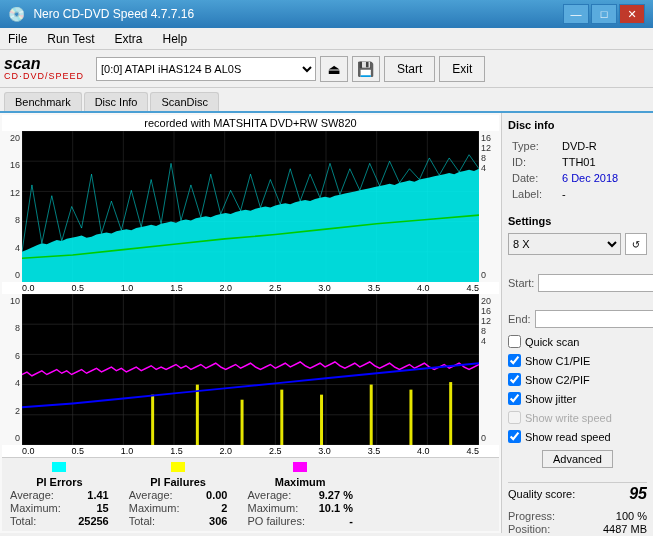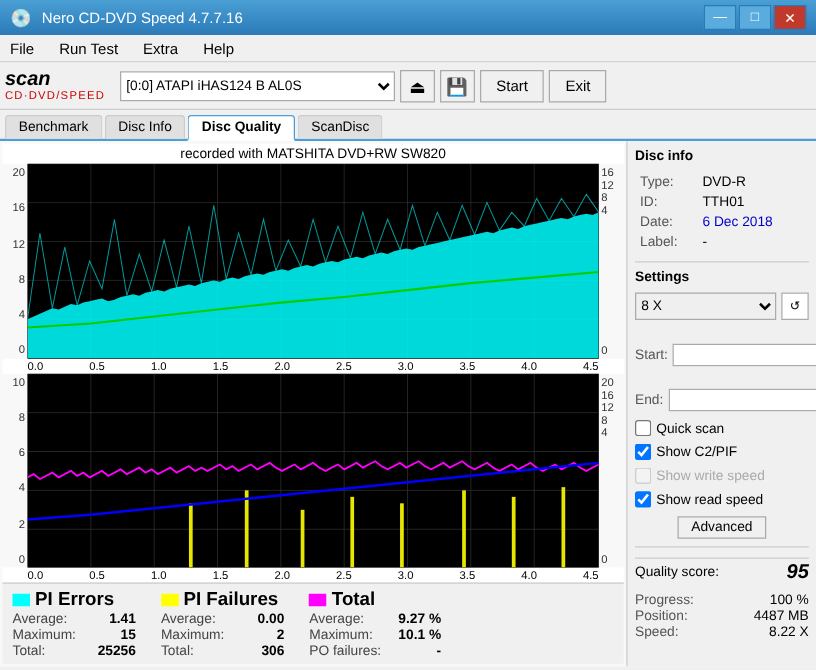--- a/index.html
+++ b/index.html
@@ -182,21 +182,21 @@
     .stats-area {
       background: #f0f0f0;
       border-top: 1px solid #ccc;
       padding: 4px 8px;
       display: flex;
       gap: 20px;
       align-items: flex-start;
     }
     
     .stat-group { display: flex; flex-direction: column; gap: 1px; min-width: 80px; }
-    .stat-header { display: flex; align-items: center; gap: 4px; font-size: 15px; font-weight: bold; }
+    .stat-header { display: flex; align-items: center; gap: 4px; font-size: 11px; font-weight: bold; flex-direction: column; }
     .stat-color-box { width: 14px; height: 10px; }
     .stat-row { display: flex; justify-content: space-between; gap: 8px; font-size: 11px; }
     .stat-label { color: #444; }
     .stat-value { font-weight: bold; min-width: 40px; text-align: right; }
     
     
     .right-panel {
       width: 152px;
       background: #f0f0f0;
       border-left: 1px solid #ccc;
@@ -298,21 +298,20 @@
   <select class="drive-select"><option>[0:0]  ATAPI iHAS124  B AL0S</option></select>
   <button class="toolbar-icon-btn" title="Eject">⏏</button>
   <button class="toolbar-icon-btn" title="Save">💾</button>
   <button class="start-btn">Start</button>
   <button class="exit-btn">Exit</button>
 </div>
 
 <div class="tabs">
   <div class="tab">Benchmark</div>
   <div class="tab">Disc Info</div>
-  <div class="tab active">Disc Quality</div>
   <div class="tab">ScanDisc</div>
 </div>
 
 <div class="main-content">
 
   <div class="chart-area">
     <div class="chart-title">recorded with MATSHITA DVD+RW SW820</div>
 
     <div class="charts-container">
 
@@ -494,21 +493,21 @@
         </div>
         <div class="stat-row">
           <span class="stat-label">Total:</span>
           <span class="stat-value">306</span>
         </div>
       </div>
 
       <div class="stat-group">
         <div class="stat-header">
           <div class="stat-color-box" style="background:#ff00ff;"></div>
-          <span>Total</span>
+          <span>Maximum</span>
         </div>
         <div class="stat-row">
           <span class="stat-label">Average:</span>
           <span class="stat-value">9.27 %</span>
         </div>
         <div class="stat-row">
           <span class="stat-label">Maximum:</span>
           <span class="stat-value">10.1 %</span>
         </div>
         <div class="stat-row">
@@ -561,21 +560,29 @@
       <input class="mb-input" type="text" value="4488" style="">
 
     </div>
 
     <div class="checkbox-row">
       <input type="checkbox" style="">
       <span class="checkbox-label">Quick scan</span>
     </div>
     <div class="checkbox-row">
       <input type="checkbox" checked="" style="">
+      <span class="checkbox-label">Show C1/PIE</span>
+    </div>
+    <div class="checkbox-row">
+      <input type="checkbox" checked="" style="">
       <span class="checkbox-label">Show C2/PIF</span>
+    </div>
+    <div class="checkbox-row">
+      <input type="checkbox" checked="" style="">
+      <span class="checkbox-label">Show jitter</span>
     </div>
     <div class="checkbox-row">
       <input type="checkbox" disabled="" style="">
       <span class="checkbox-label" style="color:#aaa;">Show write speed</span>
     </div>
     <div class="checkbox-row">
       <input type="checkbox" checked="" style="">
       <span class="checkbox-label">Show read speed</span>
     </div>
 

